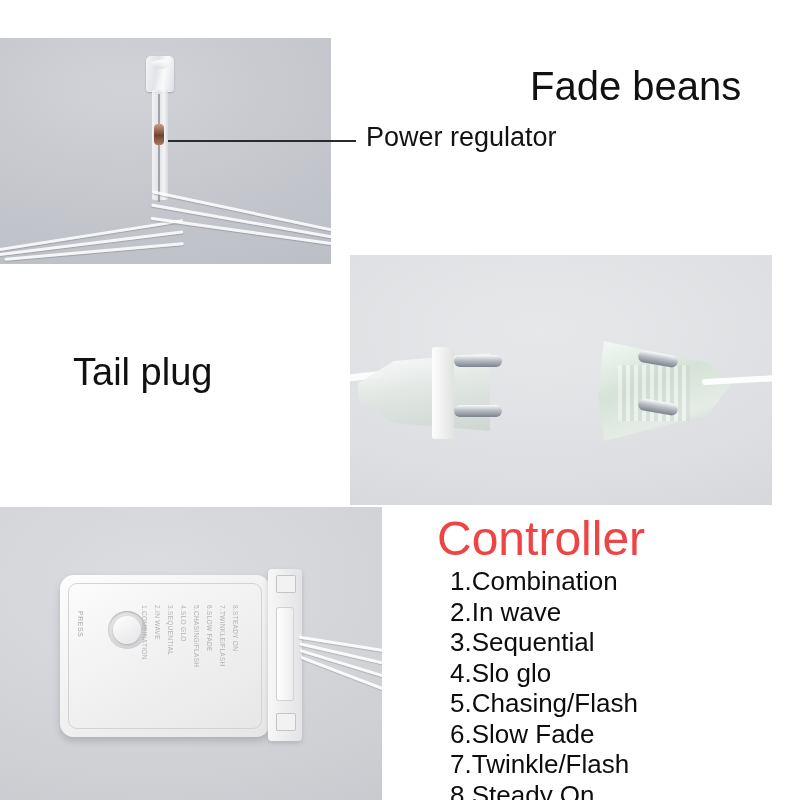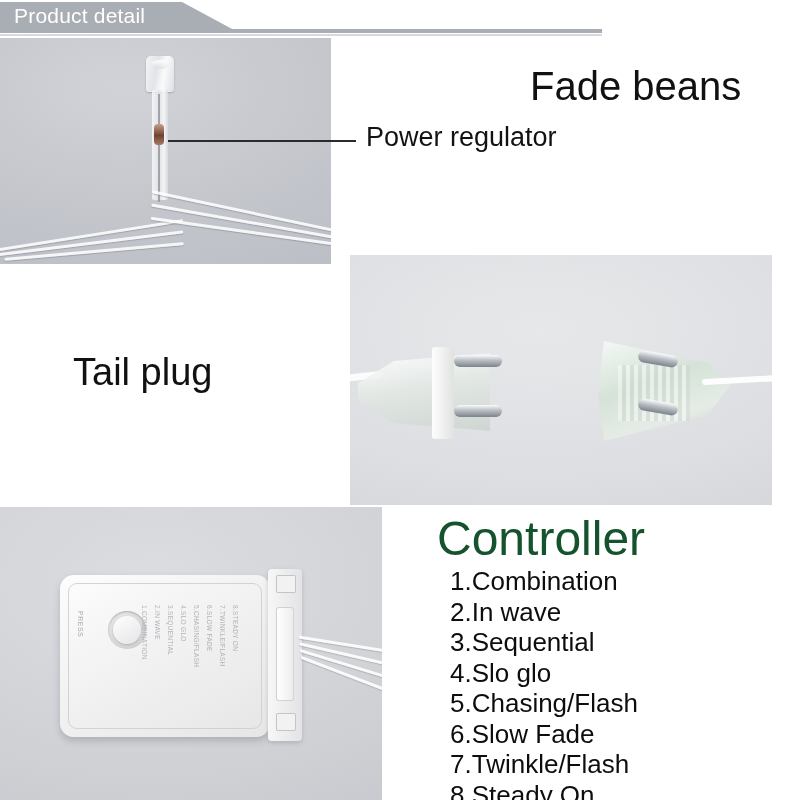--- a/index.html
+++ b/index.html
@@ -384,46 +384,40 @@
   
   .controller-block {
     position: absolute;
     left: 437px;
     top: 512px;
     width: 360px;
   }
   .controller-title {
     font-size: 48px;
     line-height: 54px;
-    color: #14532d;
+    color: #ef4444;
     white-space: nowrap;
   }
   .mode-list {
     list-style: none;
     margin: 0;
     padding: 0 0 0 13px;
   }
   .mode-list li {
     font-size: 26px;
     line-height: 30.5px;
     color: #0d0d0d;
     white-space: nowrap;
   }
 </style>
 </head>
 <body>
 
 <div id="page">
 
-  <div class="ribbon-wrap">
-    <div class="ribbon-band"></div>
-    <div class="ribbon-label">Product detail</div>
-    <div class="ribbon-rule-dark"></div>
-    <div class="ribbon-rule-light"></div>
-  </div>
 
   <div class="photo" id="photo-lamp">
     <div class="bulb-head"></div>
     <div class="bulb-neck"></div>
     <div class="lead-wire"></div>
     <div class="resistor"></div>
     <div class="twist t1"></div>
     <div class="twist t2"></div>
     <div class="twist t3"></div>
     <div class="twist t4"></div>

